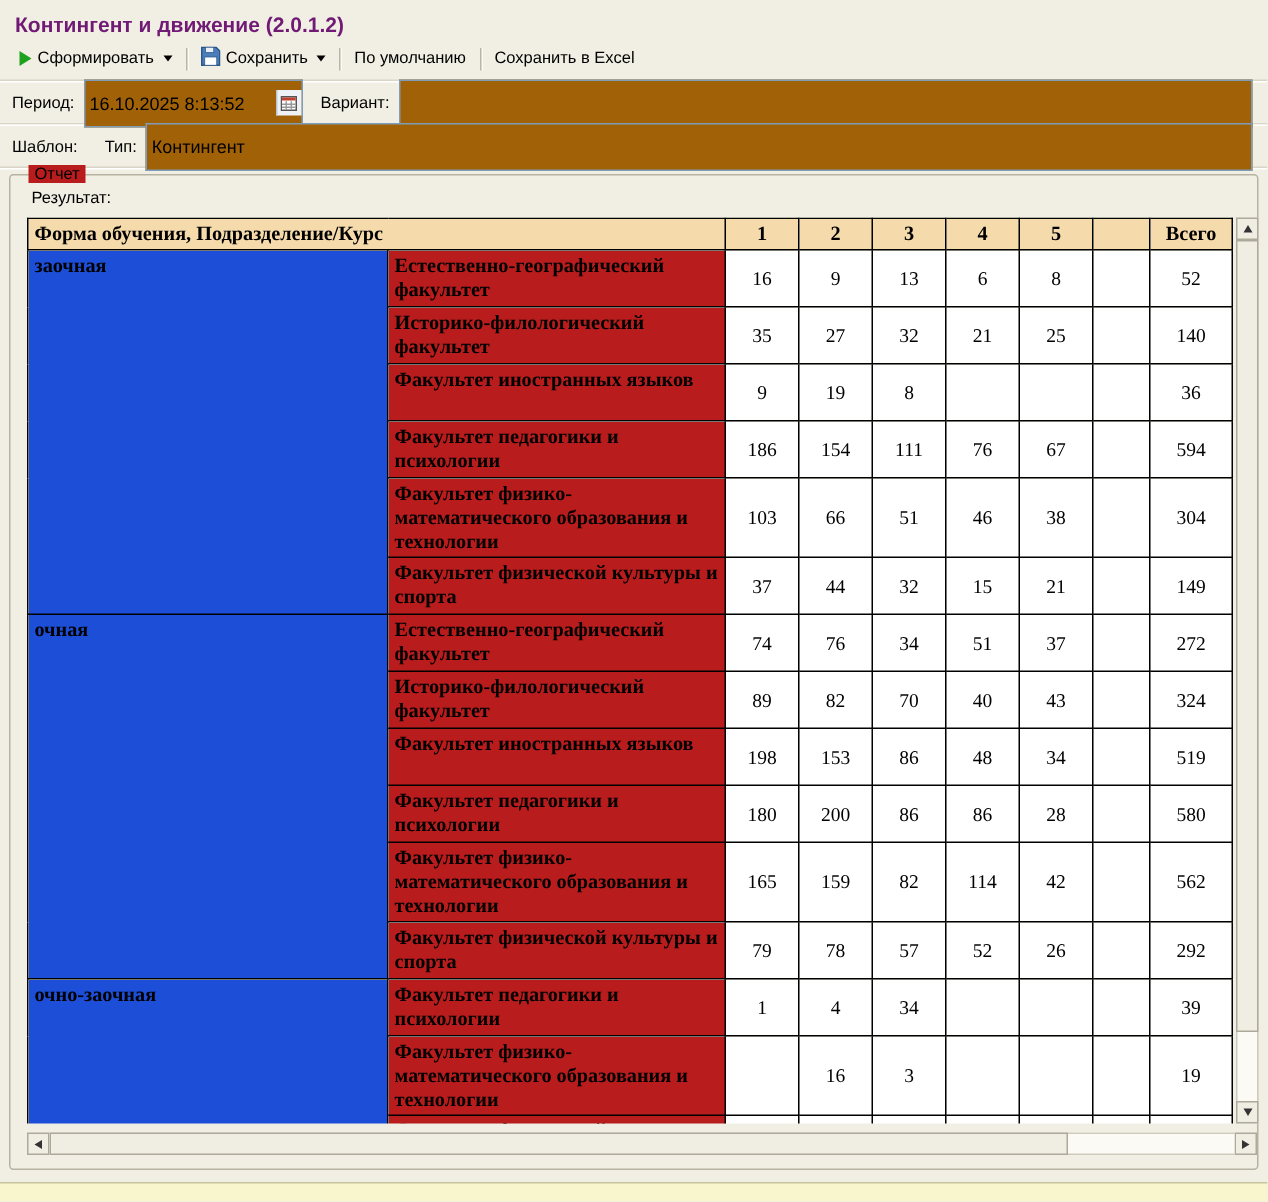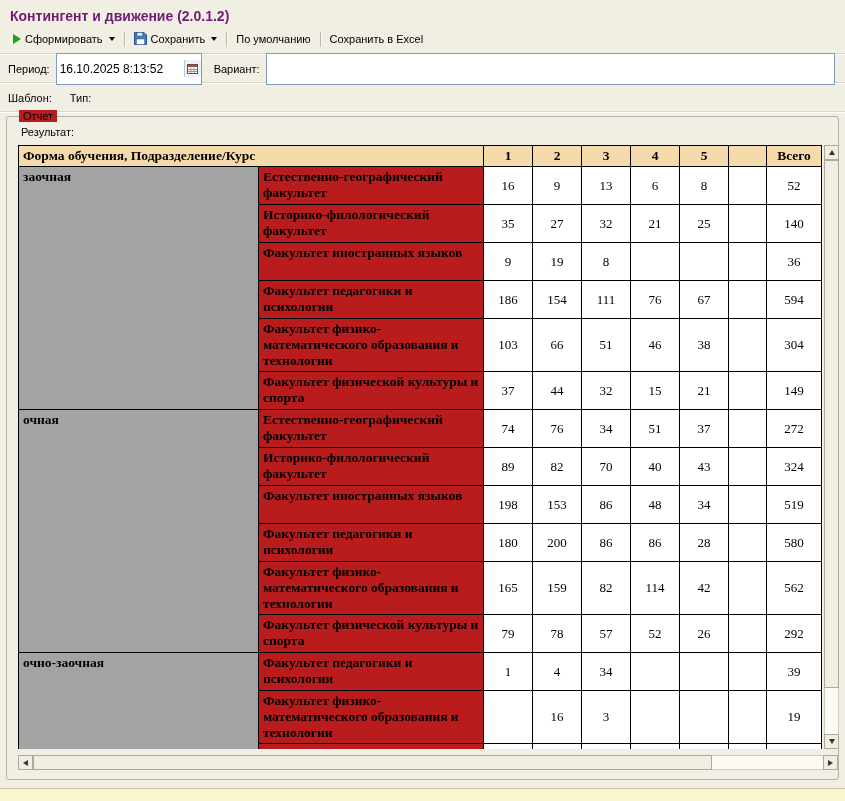--- a/index.html
+++ b/index.html
@@ -16,21 +16,21 @@
   
   .toolbar { display:flex; align-items:center; padding:3px 8px 5px 8px; height:26px; }
   .tb-btn { display:flex; align-items:center; gap:4px; padding:2px 5px; cursor:default; white-space:nowrap; }
   .tb-sep { width:1px; height:15px; background:#b9b5a7; box-shadow:1px 0 0 #fbfaf4; margin:0 4px; }
   .play-icon { width:0; height:0; border-left:8px solid #1ea11e; border-top:5px solid transparent; border-bottom:5px solid transparent; }
   .dd-arrow { width:0; height:0; border-left:3px solid transparent; border-right:3px solid transparent; border-top:4px solid #000; margin-left:2px; }
   .rule { height:2px; border-top:1px solid #d9d5c7; border-bottom:1px solid #ffffff; }
   
   .filter-row { display:flex; align-items:center; padding:4px 8px; height:27px; }
   .flabel { margin-right:6px; white-space:nowrap; }
-  .input-wrap { display:flex; align-items:center; background:#ffffff; border:1px solid #7f9db9; height:32px; }
+  .input-wrap { display:flex; align-items:center; background:#a16207; border:1px solid #7f9db9; height:32px; }
   .input-wrap input {
     border:0; outline:none; flex:1; min-width:0; height:15px;
     font-family:"Liberation Sans", sans-serif; font-size:12px; padding:0 3px; background:transparent;
   }
   .cal-btn { width:17px; height:17px; display:flex; align-items:center; justify-content:center; border-left:1px solid #b9c6d4; background:#eef1f5; cursor:default; }
   .w-period { width:146px; }
   .w-template { width:549px; }
   .grow { flex:1; margin-right:2px; }
   .ml { margin-left:12px; }
   
@@ -43,21 +43,21 @@
   
   table.report { border-collapse:collapse; table-layout:fixed; width:803px;
     font-family:"Liberation Serif","DejaVu Serif",serif; }
   table.report th, table.report td { border:1px solid #000; overflow:hidden; }
   table.report th { background:#f5dbab; font-weight:bold; font-size:13.5px; padding:2px 4px; }
   tr.hdr-row { height:21px; }
   th.corner { text-align:left; }
   th.num-h, th.total-h { text-align:center; }
   th.spacer { background:#f5dbab; }
   tbody tr { height:38px; }
-  td.form { background:#a3a3a3; font-weight:bold; font-size:13.5px; vertical-align:top; padding:2px 4px; line-height:16px; }
+  td.form { background:#1d4ed8; font-weight:bold; font-size:13.5px; vertical-align:top; padding:2px 4px; line-height:16px; }
   td.dept { background:#b91c1c; font-weight:bold; font-size:13.5px; vertical-align:top; padding:2px 4px; line-height:16px; }
   td.val { background:#fff; text-align:center; font-size:13px; vertical-align:middle; padding:1px 2px; }
   td.spacer-d { background:#fff; }
   
   .vscroll { width:15px; height:604px; display:flex; flex-direction:column; margin-left:1px; }
   .hscroll { position:absolute; left:11px; top:638px; width:820px; height:15px; display:flex; }
   .sb-btn { width:15px; height:15px; flex:0 0 15px; background:#f0eee2; border:1px solid #aeaa9b;
     display:flex; align-items:center; justify-content:center; }
   .v-track { flex:1; background:#fbfaf5; border-left:1px solid #cfcbbc; border-right:1px solid #cfcbbc; position:relative; }
   .v-thumb { position:absolute; left:-1px; right:-1px; top:0; height:92%; background:#f0eee2; border:1px solid #aeaa9b; }
@@ -124,20 +124,23 @@
   <div class="input-wrap grow">
     <input value="" style="">
   </div>
 </div>
 
 <div class="rule"></div>
 
 <div class="filter-row">
   <span class="flabel">Шаблон:</span>
   <span class="flabel ml">Тип:</span>
+  <div class="input-wrap grow">
+    <input value="Контингент" style="">
+  </div>
 </div>
 
 <div class="rule"></div>
 
 <div class="groupbox">
   <div class="groupbox-label">Отчет</div>
   <div class="result-label">Результат:</div>
 
   <div class="report-row">
     <div class="table-clip">

